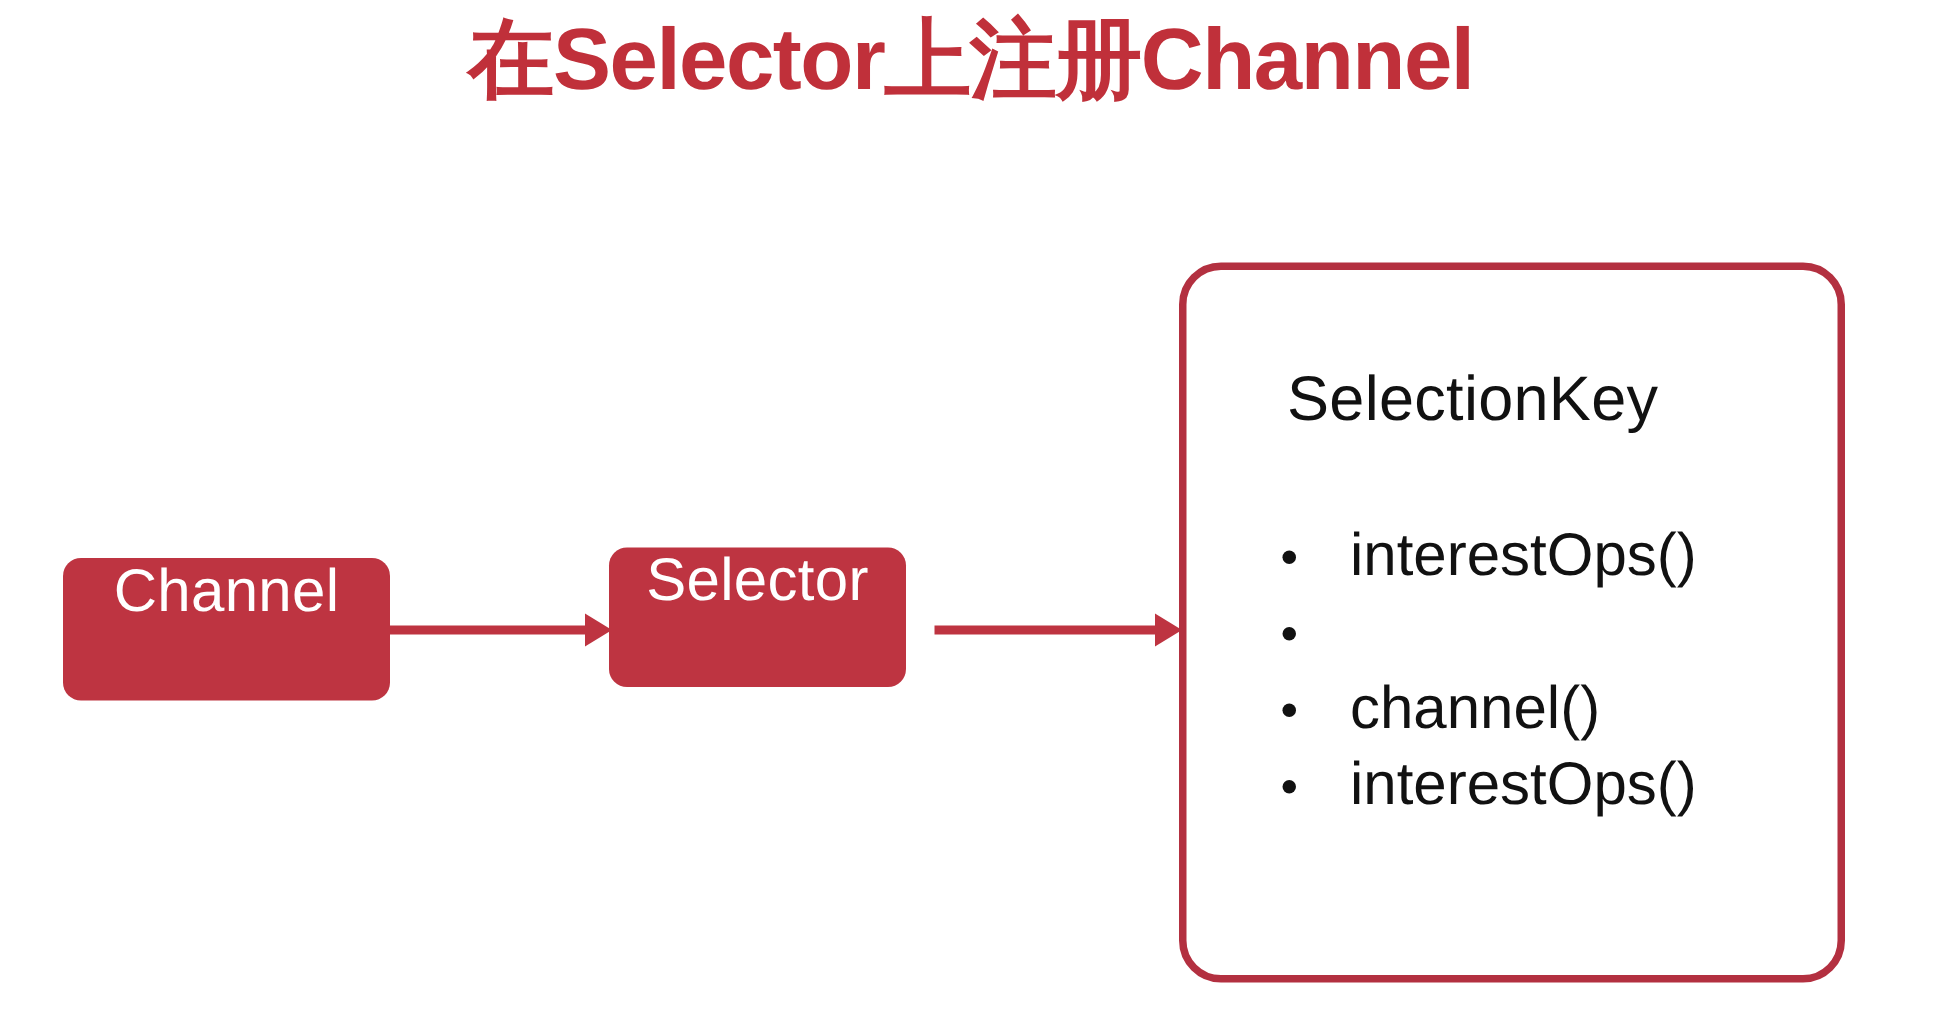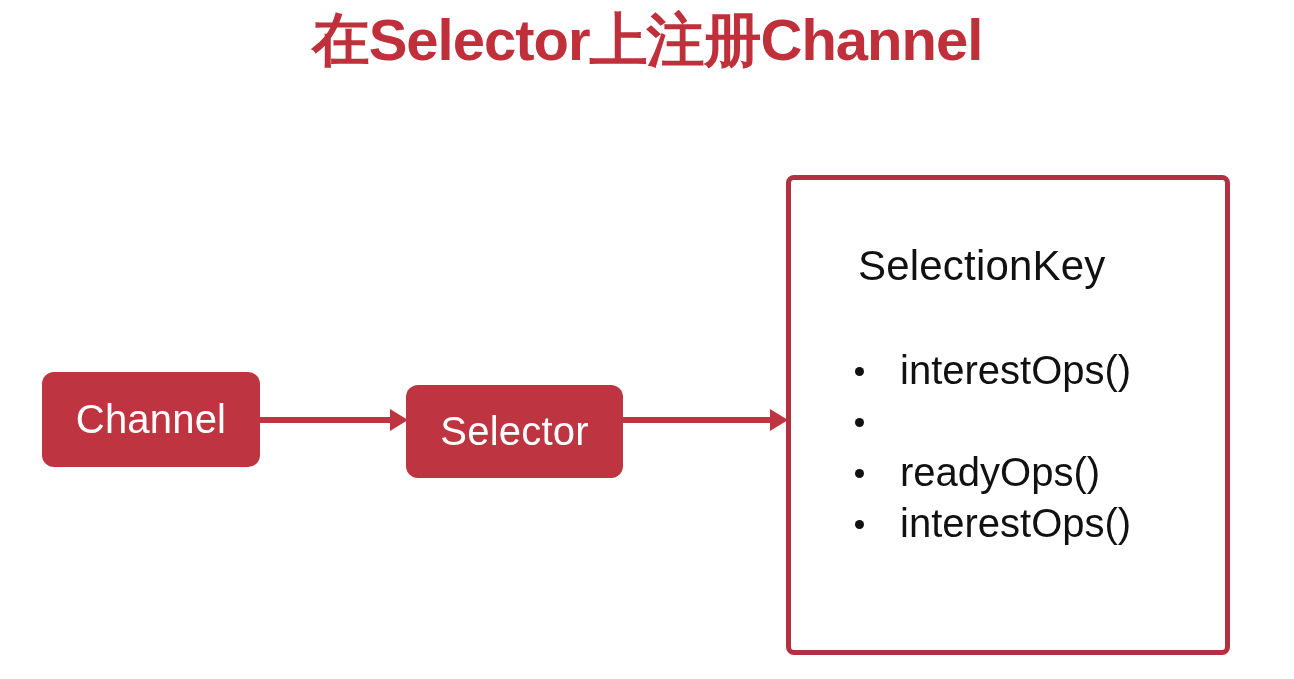--- a/index.html
+++ b/index.html
@@ -31,38 +31,37 @@
     white-space: nowrap;
     line-height: 1.1;
   }
 
   
   .node-box {
     position: absolute;
     background: #BE3441;
     border-radius: 12px;
     display: flex;
-    align-items: center;
     justify-content: center;
     color: #ffffff;
     font-size: 40px;
     font-weight: normal;
     letter-spacing: 0.2px;
     box-sizing: border-box;
   }
   #node-channel {
     left: 42px;
     top: 372px;
     width: 218px;
     height: 95px;
   }
   #node-selector {
     left: 406px;
-    top: 385px;
-    width: 217px;
+    top: 365px;
+    width: 198px;
     height: 93px;
   }
 
   
   .arrow {
     position: absolute;
     height: 6px;
   }
   .arrow .shaft {
     position: absolute;
@@ -97,21 +96,21 @@
   #arrow-selector-key .head  { left: 147px; }
 
   
   #selectionkey-panel {
     position: absolute;
     left: 786px;
     top: 175px;
     width: 444px;
     height: 480px;
     border: 5px solid #B33040;
-    border-radius: 8px;
+    border-radius: 28px;
     background: #ffffff;
     box-sizing: border-box;
   }
   #selectionkey-title {
     position: absolute;
     left: 67px;
     top: 62px;
     font-size: 42px;
     color: #111111;
     letter-spacing: 0.2px;
@@ -174,21 +173,21 @@
     <ul id="selectionkey-list">
       <li>
         <span class="bullet-dot"></span>
         <span>interestOps()</span>
       </li>
       <li>
         <span class="bullet-dot"></span>
       </li>
       <li>
         <span class="bullet-dot"></span>
-        <span>readyOps()</span>
+        <span>channel()</span>
       </li>
       <li>
         <span class="bullet-dot"></span>
         <span>interestOps()</span>
       </li>
     </ul>
   </div>
 
 </div>
 

